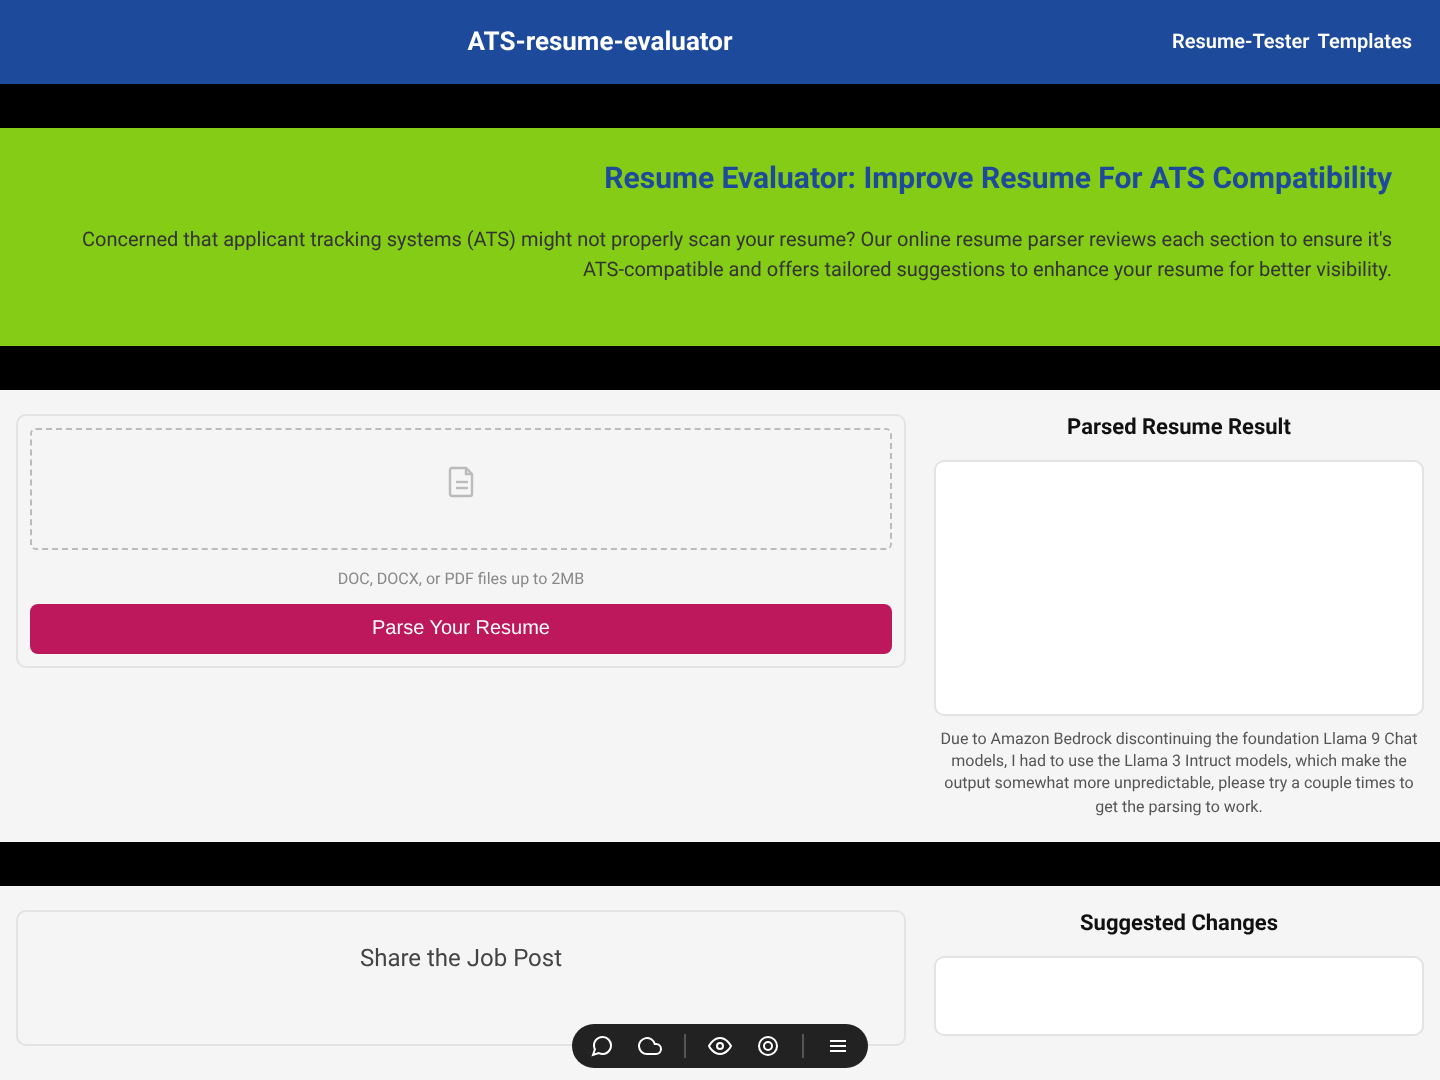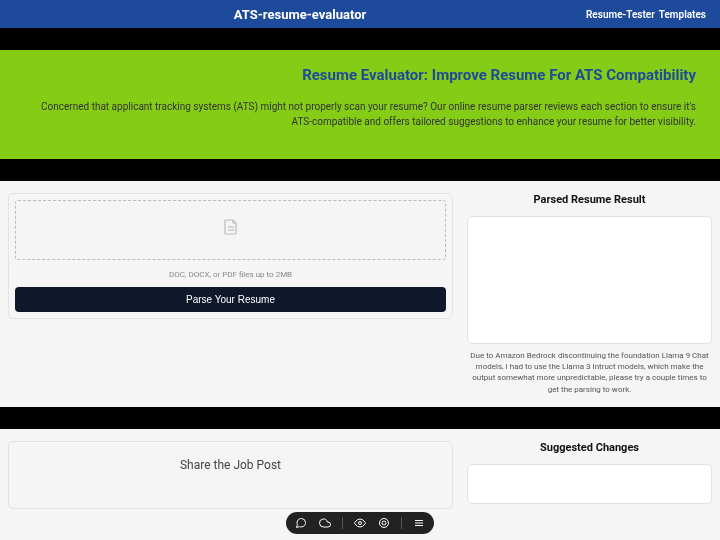--- a/index.html
+++ b/index.html
@@ -14,21 +14,21 @@
       height: 540px;
       overflow: hidden;
       font-size: 10px;
     }
     .topbar {
       background: #1e4a9c;
       color: #fff;
       display: flex;
       align-items: center;
       padding: 0 14px;
-      height: 28px;
+      height: 42px;
     }
     .topbar-title {
       font-weight: 700;
       font-size: 13px;
       flex: 1;
       text-align: center;
     }
     .topbar-links {
       display: flex;
       gap: 4px;
@@ -98,21 +98,21 @@
       font-size: 9.5px;
       color: #888;
     }
     .file-hint {
       text-align: center;
       font-size: 8px;
       color: #888;
       padding: 10px 0 8px;
     }
     .parse-btn {
-      background: #0f172a;
+      background: #be185d;
       color: #fff;
       border: none;
       width: calc(100% - 0px);
       padding: 7px 0;
       border-radius: 4px;
       font-size: 10px;
       font-weight: 500;
       cursor: pointer;
     }
     .section-heading {

